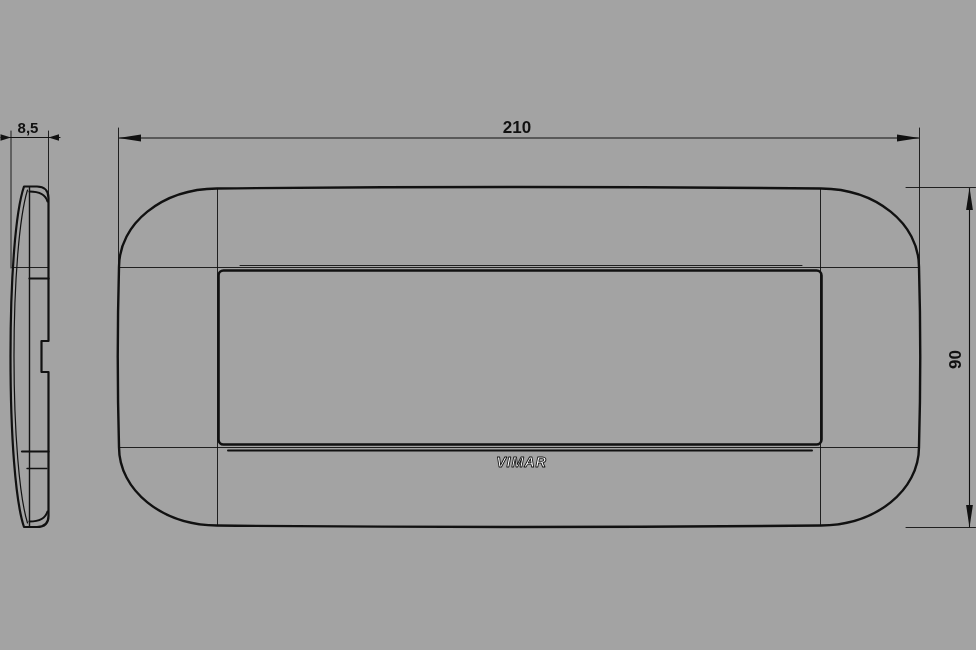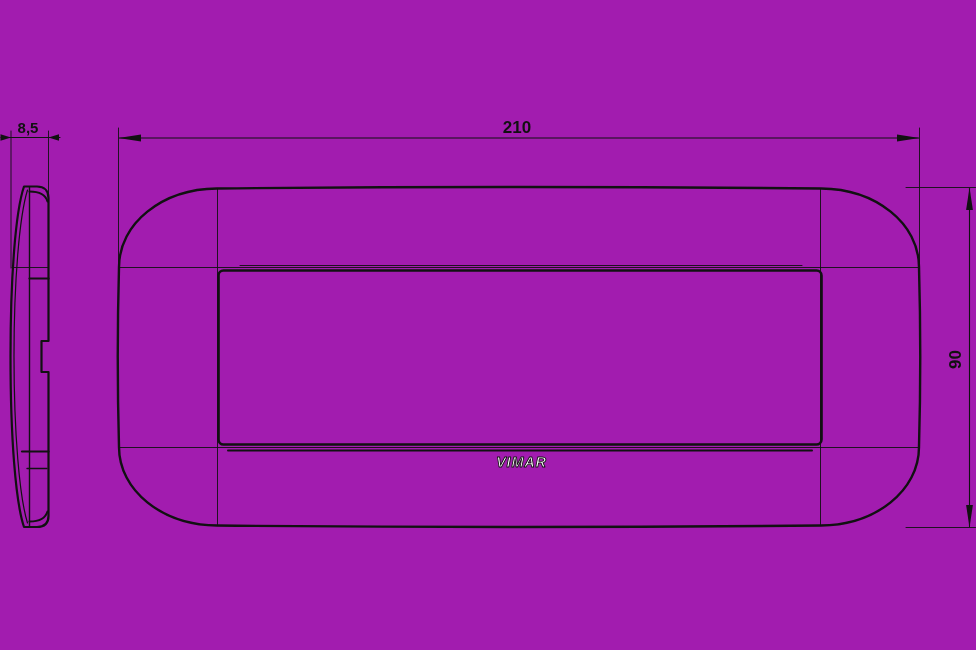--- a/index.html
+++ b/index.html
@@ -8,21 +8,21 @@
     background: #ffffff;
     width: 976px;
     height: 650px;
     overflow: hidden;
     font-family: "Liberation Sans", sans-serif;
   }
   .page {
     position: relative;
     width: 976px;
     height: 650px;
-    background: #a21caf;
+    background: #a3a3a3;
   }
   svg { display: block; }
   .dim-text {
     font-family: "Liberation Sans", sans-serif;
     font-weight: bold;
     fill: #111111;
   }
   .brand-text {
     font-family: "Liberation Sans", sans-serif;
     font-weight: bold;

